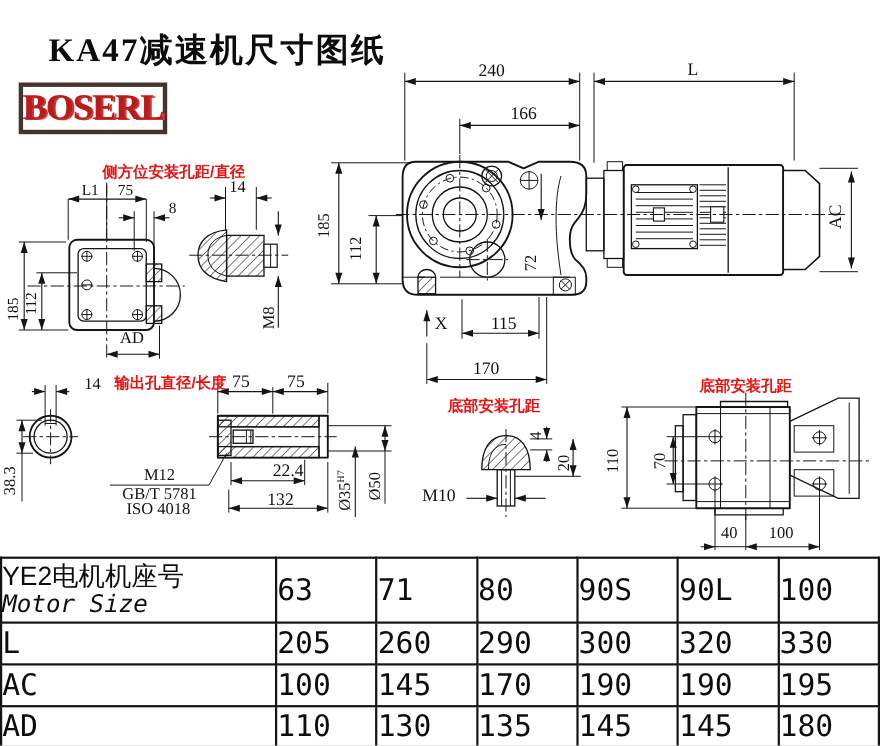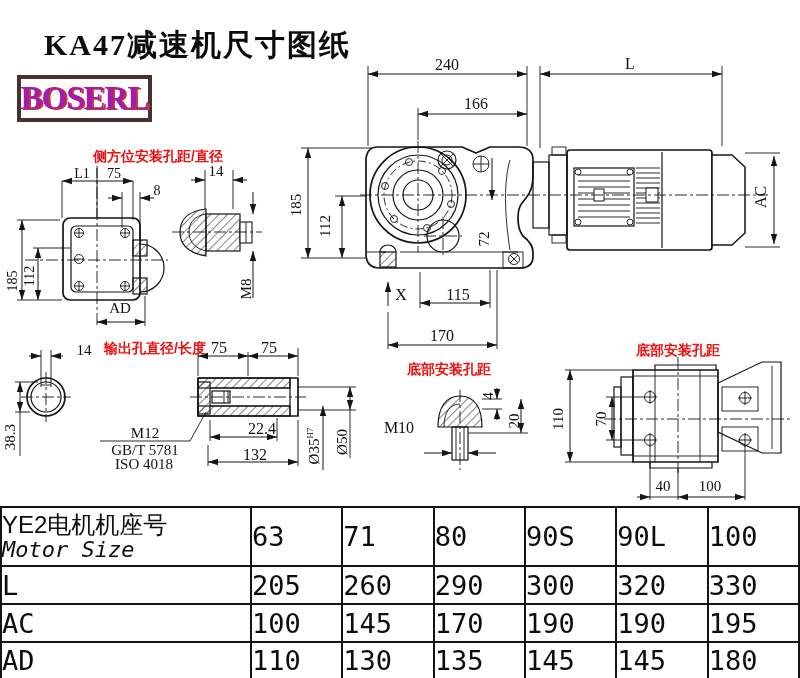--- a/index.html
+++ b/index.html
@@ -4,21 +4,21 @@
 <style>
   html,body{margin:0;padding:0;background:#ffffff;}
   #canvas{position:relative;width:800px;height:678px;background:#fff;overflow:hidden;
           font-family:"Liberation Serif",serif;color:#151515;}
   #draw{position:absolute;left:0;top:0;}
   .title{position:absolute;left:44px;top:11px;font-family:"Liberation Serif",serif;
          font-weight:bold;font-size:30px;letter-spacing:2px;color:#0c0c0c;white-space:nowrap;margin-top:14px;}
   .logo{position:absolute;left:17px;top:75px;width:127px;height:39px;border:4px solid #46322e;
         background:#fff;display:flex;align-items:center;justify-content:center;}
   .logo span{font-family:"Liberation Serif",serif;font-weight:bold;font-size:33px;
-        color:#a21caf;letter-spacing:-1px;text-shadow:2px 1px 0 #cc3333;line-height:1;}
+        color:#b91c1c;letter-spacing:-1px;text-shadow:2px 1px 0 #cc3333;line-height:1;}
   .ann{position:absolute;font-family:"Liberation Sans",sans-serif;font-weight:bold;
        font-size:14px;color:#ee0f0f;white-space:nowrap;}
   .dim{position:absolute;font-family:"Liberation Serif",serif;font-size:15px;color:#111;
        white-space:nowrap;transform:translate(-50%,-50%);line-height:1;}
   .dim.big{font-size:16px;}
   .dim.sm{font-size:14px;}
   .rot{transform:translate(-50%,-50%) rotate(-90deg);}
   .dim sup{font-size:9px;}
   table.spec{position:absolute;left:0;top:506px;width:800px;height:172px;
        border-collapse:collapse;table-layout:fixed;background:#fff;}
@@ -293,21 +293,21 @@
   <div class="dim big" style="left:262px;top:429px">22.4</div>
   <div class="dim big" style="left:255px;top:455px">132</div>
   <div class="dim" style="left:145px;top:433px">M12</div>
   <div class="dim" style="left:145px;top:450px">GB/T 5781</div>
   <div class="dim" style="left:144px;top:464px">ISO 4018</div>
   <div class="dim rot" style="left:314px;top:446px">
     <span>Ø35</span><sup>H7</sup>
   </div>
   <div class="dim rot" style="left:342px;top:442px">Ø50</div>
 
-  <div class="dim big" style="left:399px;top:428px">M10</div>
+  <div class="dim big" style="left:399px;top:451px">M10</div>
   <div class="dim rot" style="left:488px;top:396px">4</div>
   <div class="dim rot" style="left:514px;top:421px">20</div>
 
   <div class="dim rot" style="left:558px;top:419px">110</div>
   <div class="dim rot" style="left:601px;top:419px">70</div>
   <div class="dim" style="left:663px;top:486px">40</div>
   <div class="dim" style="left:710px;top:486px">100</div>
 
   <table class="spec">
     <colgroup>

